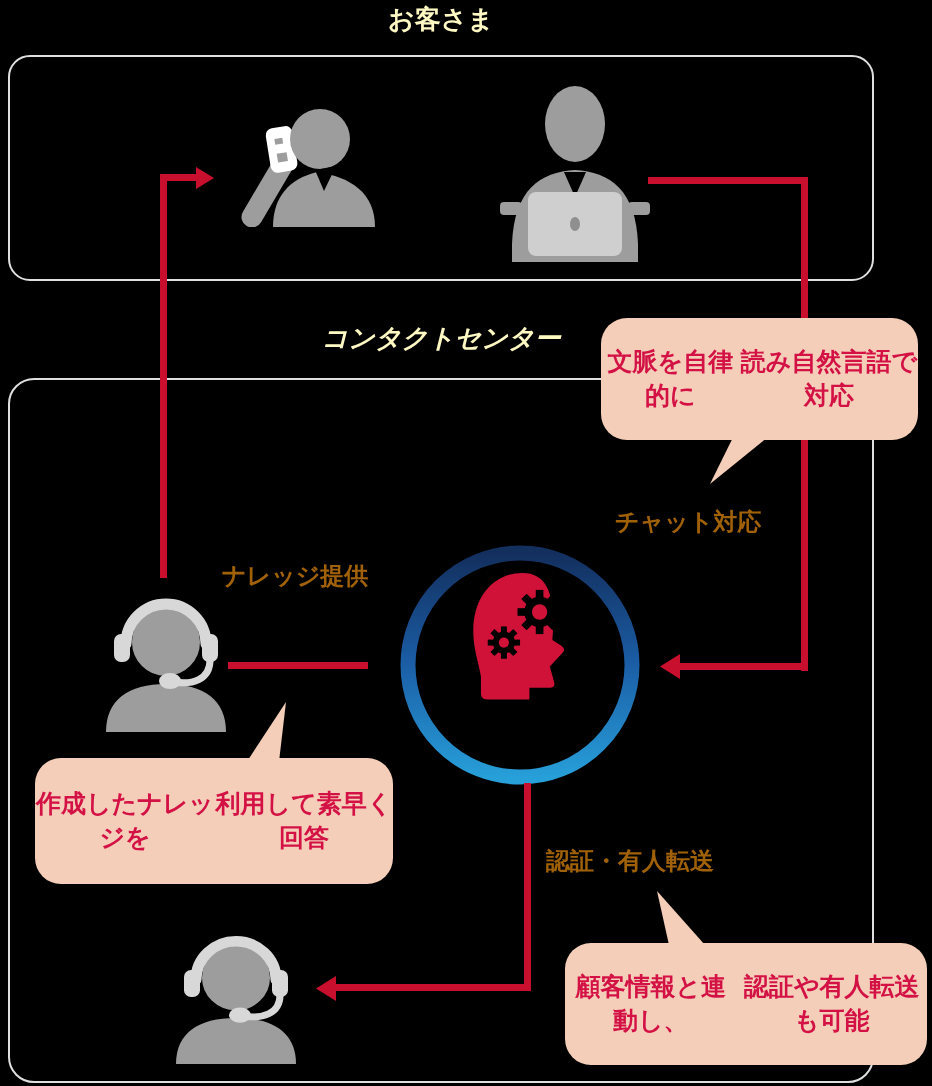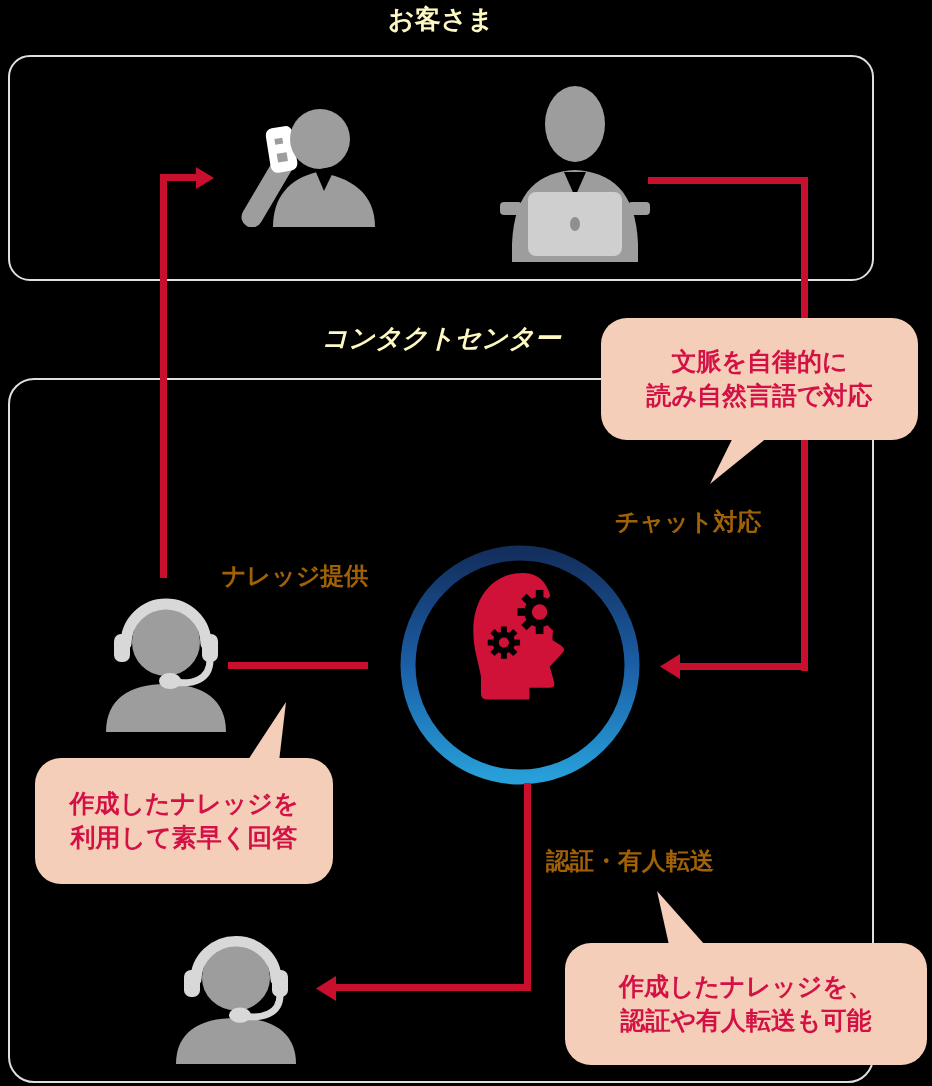--- a/index.html
+++ b/index.html
@@ -19,21 +19,21 @@
   .diagram-label{
     color:#a16207;font-weight:bold;font-size:24px;z-index:2;white-space:nowrap;
   }
   .line{background:#C8102E;z-index:2;}
   .arrowhead{background:#C8102E;z-index:2;}
   .arrowhead.right{clip-path:polygon(0 0,0 100%,100% 50%);}
   .arrowhead.left{clip-path:polygon(100% 0,100% 100%,0 50%);}
   .bubble{
     background:#F4CEB8;border-radius:26px;z-index:3;
     color:#D31145;font-weight:bold;font-size:25px;line-height:34px;
-    display:flex;flex-direction:column;justify-content:center;align-items:center;
+    display:flex;flex-direction:row;justify-content:center;align-items:center;
     text-align:center;box-sizing:border-box;
   }
   .tail{background:#F4CEB8;z-index:3;}
   .icon{z-index:2;}
   .ai-label{
     z-index:2;text-align:center;color:#D01239;font-weight:bold;font-size:27px;
   }
 </style>
 </head>
 <body>
@@ -134,21 +134,21 @@
       <path d="M26,56 A40,40 0 0 1 106,56" fill="none" stroke="#D8D8D8" stroke-width="11" stroke-linecap="round"></path>
       <rect x="14" y="46" width="16" height="28" rx="7" fill="#D8D8D8"></rect>
       <rect x="102" y="46" width="16" height="28" rx="7" fill="#D8D8D8"></rect>
       <path d="M110,72 C110,92 92,97 74,94" fill="none" stroke="#D8D8D8" stroke-width="7"></path>
       <ellipse cx="70" cy="93" rx="11" ry="8" fill="#D8D8D8"></ellipse>
     </svg>
   </div>
 
   <div class="abs line" style="left:228px;top:662px;width:140px;height:7px;"></div>
 
-  <div class="abs bubble" style="left:35px;top:758px;width:298px;height:126px;">
+  <div class="abs bubble" style="left:35px;top:758px;width:358px;height:126px;">
     <div>作成したナレッジを</div>
     <div>利用して素早く回答</div>
   </div>
   <div class="abs tail" style="left:248px;top:702px;width:40px;height:58px;clip-path:polygon(95% 0,0 100%,78% 100%);"></div>
 
   <div class="abs diagram-label" style="left:546px;top:845px;font-family:Liberation Mono, monospace;">認証・有人転送</div>
 
   <div class="abs line" style="left:524px;top:783px;width:7px;height:208px;"></div>
   <div class="abs line" style="left:334px;top:984px;width:194px;height:7px;"></div>
   <div class="abs arrowhead left" style="left:316px;top:976px;width:20px;height:25px;"></div>
@@ -159,18 +159,18 @@
       <circle cx="66" cy="54" r="36" fill="#9D9D9D" stroke="#000000" stroke-width="4"></circle>
       <path d="M26,56 A40,40 0 0 1 106,56" fill="none" stroke="#D8D8D8" stroke-width="11" stroke-linecap="round"></path>
       <rect x="14" y="46" width="16" height="28" rx="7" fill="#D8D8D8"></rect>
       <rect x="102" y="46" width="16" height="28" rx="7" fill="#D8D8D8"></rect>
       <path d="M110,72 C110,92 92,97 74,94" fill="none" stroke="#D8D8D8" stroke-width="7"></path>
       <ellipse cx="70" cy="93" rx="11" ry="8" fill="#D8D8D8"></ellipse>
     </svg>
   </div>
 
   <div class="abs bubble" style="left:565px;top:943px;width:362px;height:122px;">
-    <div>作成したナレッジを、</div>
+    <div>顧客情報と連動し、</div>
     <div>認証や有人転送も可能</div>
   </div>
   <div class="abs tail" style="left:655px;top:891px;width:50px;height:54px;clip-path:polygon(4% 0,28% 100%,100% 100%);"></div>
 
 </div>
 
 </body></html>

